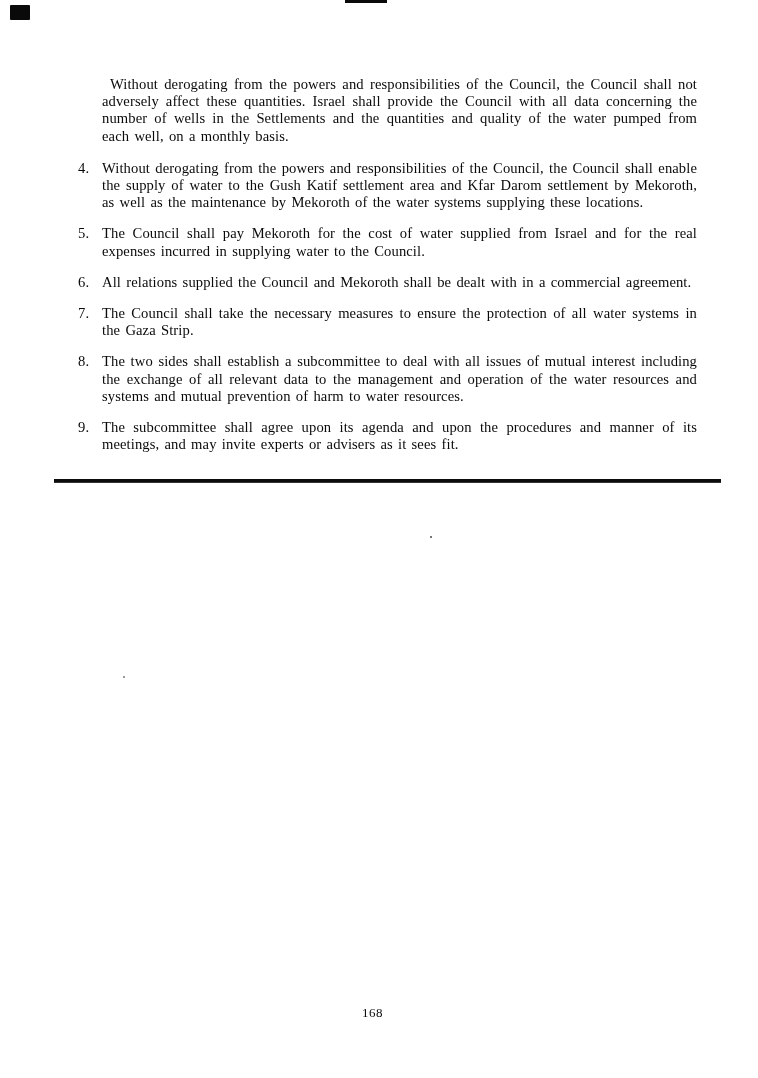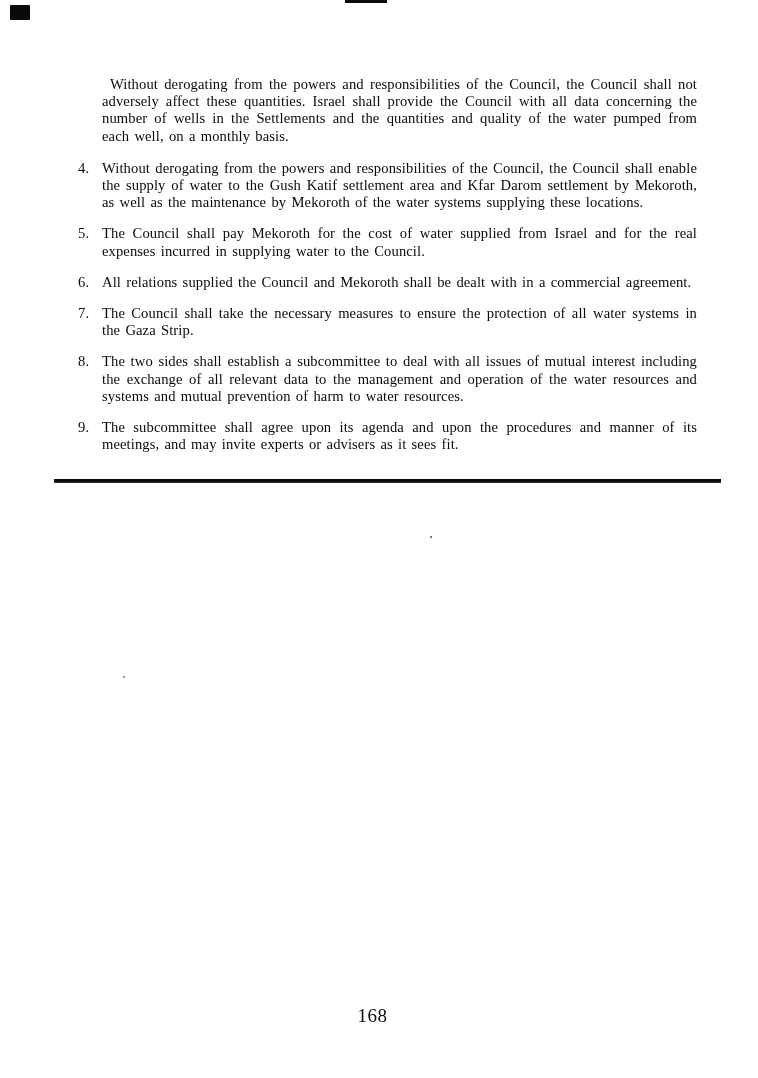--- a/index.html
+++ b/index.html
@@ -89,21 +89,21 @@
     width: 2px;
     height: 2px;
     background: #999;
   }
   .page-number {
     position: absolute;
     left: 0;
     right: 13px;
     top: 1005px;
     text-align: center;
-    font-size: 19px;
+    font-size: 13px;
     letter-spacing: 0.5px;
   }
 </style>
 </head>
 <body>
 
 <div class="page">
 
   <div class="artifact-top-left"></div>
   <div class="artifact-top-center"></div>

